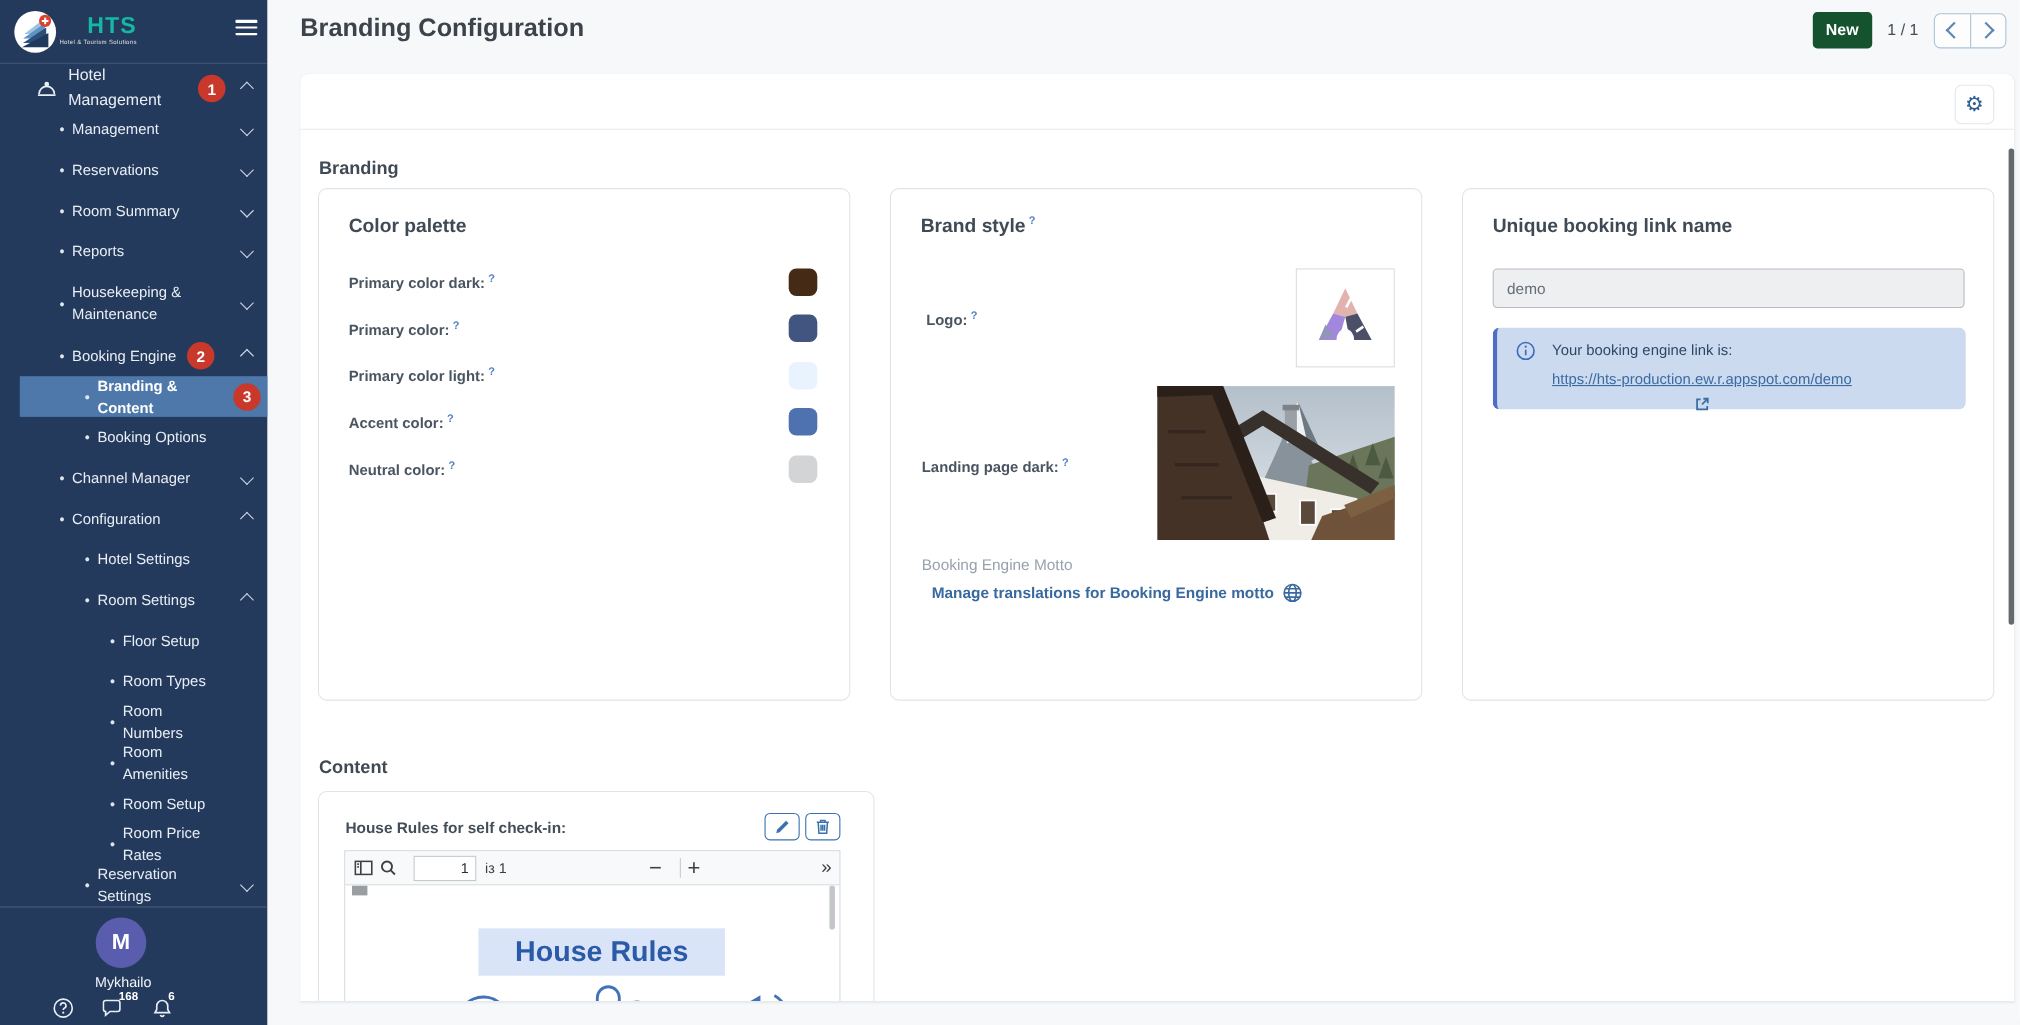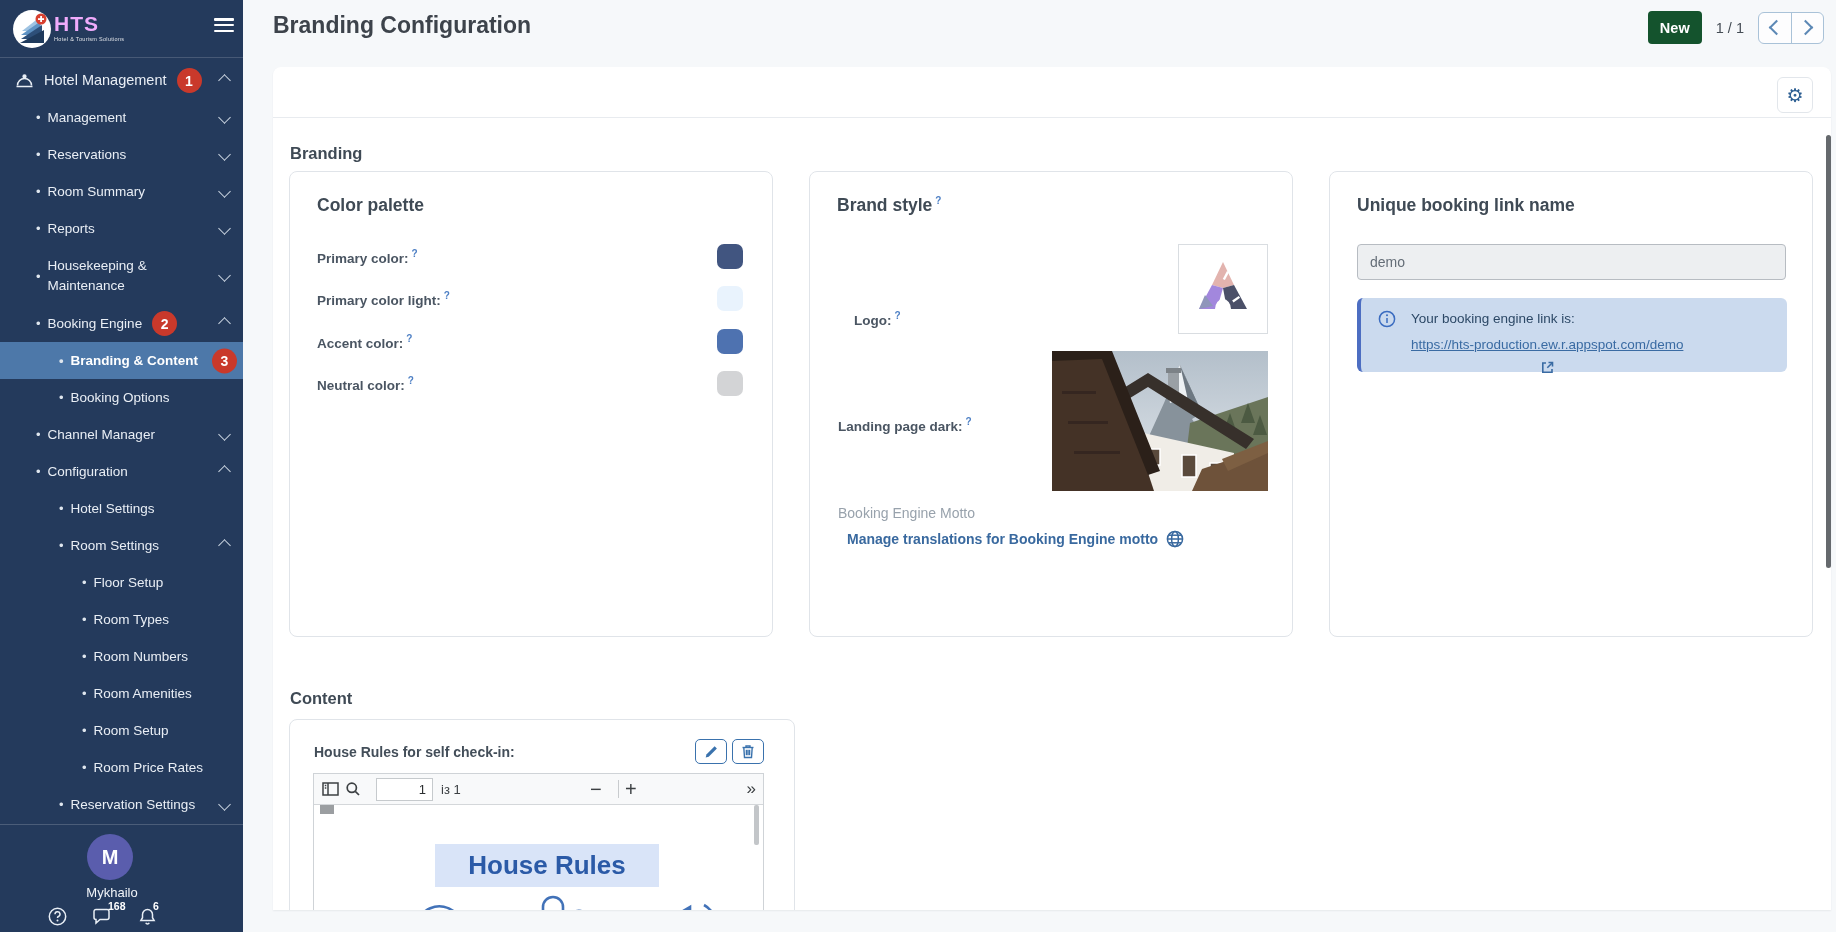--- a/index.html
+++ b/index.html
@@ -4,26 +4,26 @@
 <style>
   html,body{margin:0;padding:0;}
   body{width:1836px;height:932px;overflow:hidden;background:#f6f8fa;font-family:"Liberation Sans",sans-serif;}
   #app{position:relative;width:1836px;height:932px;}
 
   
   .sidebar{position:absolute;left:0;top:0;width:243px;height:932px;background:#243a5c;color:#eef2f7;z-index:5;}
   .logo-block{position:absolute;left:0;top:0;width:243px;height:57px;border-bottom:1px solid rgba(255,255,255,.16);}
   .logo-circle{position:absolute;left:12px;top:9px;}
   .logo-text{position:absolute;left:54px;top:13px;}
-  .logo-name{font-size:21px;font-weight:700;letter-spacing:1px;color:#f0abfc;line-height:22px;}
+  .logo-name{font-size:21px;font-weight:700;letter-spacing:1px;color:#14b8a6;line-height:22px;text-align:right;}
   .logo-tag{font-size:5.5px;color:rgba(255,255,255,.85);letter-spacing:.3px;margin-top:1px;}
   .burger{position:absolute;left:214px;top:18px;width:20px;height:15px;cursor:pointer;}
   .burger i{display:block;height:2.6px;background:#fff;border-radius:1px;margin-bottom:3.2px;}
 
-  .nav{position:absolute;left:0;top:62px;right:0;}
+  .nav{position:absolute;left:0;top:62px;right:0;padding-left:18px;}
   .row{position:relative;display:flex;align-items:center;height:37px;padding-right:38px;font-size:13.5px;color:#e9eef5;cursor:pointer;}
   .row.l0{padding-left:14px;font-size:14.5px;font-weight:500;}
   .row.l1{padding-left:36px;}
   .row.l2{padding-left:59px;}
   .row.l3{padding-left:82px;}
   .row.tall{height:58px;}
   .row.sel{background:#4d78a9;font-weight:700;color:#fff;}
   .blt{margin-right:7px;font-size:13px;color:#dfe6ee;line-height:1;}
   .nlbl{line-height:1.45;}
   .row.tall .nlbl{max-width:112px;}
@@ -65,21 +65,21 @@
   .cards{position:absolute;left:16px;top:104px;display:flex;gap:36px;}
   .card{position:relative;width:484px;height:466px;box-sizing:border-box;border:1px solid #e0e4e9;border-radius:8px;background:#fff;}
   .card h3{position:absolute;left:27px;top:23px;margin:0;font-size:17.5px;font-weight:700;color:#3f4a55;}
   sup.help{font-size:10px;color:#4d7fc4;font-weight:700;margin-left:3px;cursor:pointer;}
 
   .palette-rows{position:absolute;left:27px;right:29px;top:63px;}
   .prow{display:flex;align-items:center;height:42.5px;}
   .plbl,.flbl{font-size:13.5px;font-weight:600;color:#4a5562;}
   .swatch{margin-left:auto;width:26px;height:25px;border-radius:7px;cursor:pointer;}
 
-  .lbl-logo{position:absolute;left:44px;top:110px;margin-top:28px;}
+  .lbl-logo{position:absolute;left:32px;top:110px;}
   .logo-box{position:absolute;left:368px;top:72px;width:90px;height:90px;border:1px solid #d9dde1;box-sizing:border-box;display:flex;align-items:center;justify-content:center;background:#fff;cursor:pointer;}
   .lbl-landing{position:absolute;left:28px;top:244px;}
   .land-img{position:absolute;left:242px;top:179px;width:216px;height:140px;cursor:pointer;}
   .motto{position:absolute;left:28px;top:333px;font-size:14px;color:#98a2ac;}
   .translink{position:absolute;left:37px;top:358px;display:flex;align-items:center;gap:8px;font-size:14px;font-weight:700;color:#39699f;cursor:pointer;}
 
   .link-input{position:absolute;left:27px;top:72px;width:429px;height:36px;box-sizing:border-box;background:#edeff1;border:1px solid #b7bcc2;border-radius:4px;padding:0 12px;font-size:14px;color:#646d77;font-family:inherit;}
   .infobox{position:absolute;left:27px;top:126px;width:430px;height:74px;box-sizing:border-box;background:#cbdaee;border-left:4px solid #4d6ec2;border-radius:6px;}
   .info-title{position:absolute;left:50px;top:13px;font-size:13.5px;font-weight:500;color:#2c4866;}
   .info-link{position:absolute;left:50px;top:39px;display:flex;align-items:center;gap:8px;flex-direction:column;}
@@ -295,20 +295,24 @@
       <div class="gearbtn">⚙</div>
     </div>
 
     <h2 class="sec-title t-branding">Branding</h2>
 
     <div class="cards">
 
       <div class="card">
         <h3>Color palette</h3>
         <div class="palette-rows">
+          <div class="prow">
+            <span class="plbl"><span>Primary color dark:</span><sup class="help">?</sup></span>
+            <span class="swatch" style="background: rgb(69, 42, 22);"></span>
+          </div>
           <div class="prow">
             <span class="plbl"><span>Primary color:</span><sup class="help">?</sup></span>
             <span class="swatch" style="background: rgb(65, 85, 128);"></span>
           </div>
           <div class="prow">
             <span class="plbl"><span>Primary color light:</span><sup class="help">?</sup></span>
             <span class="swatch" style="background: rgb(233, 243, 253);"></span>
           </div>
           <div class="prow">
             <span class="plbl"><span>Accent color:</span><sup class="help">?</sup></span>

